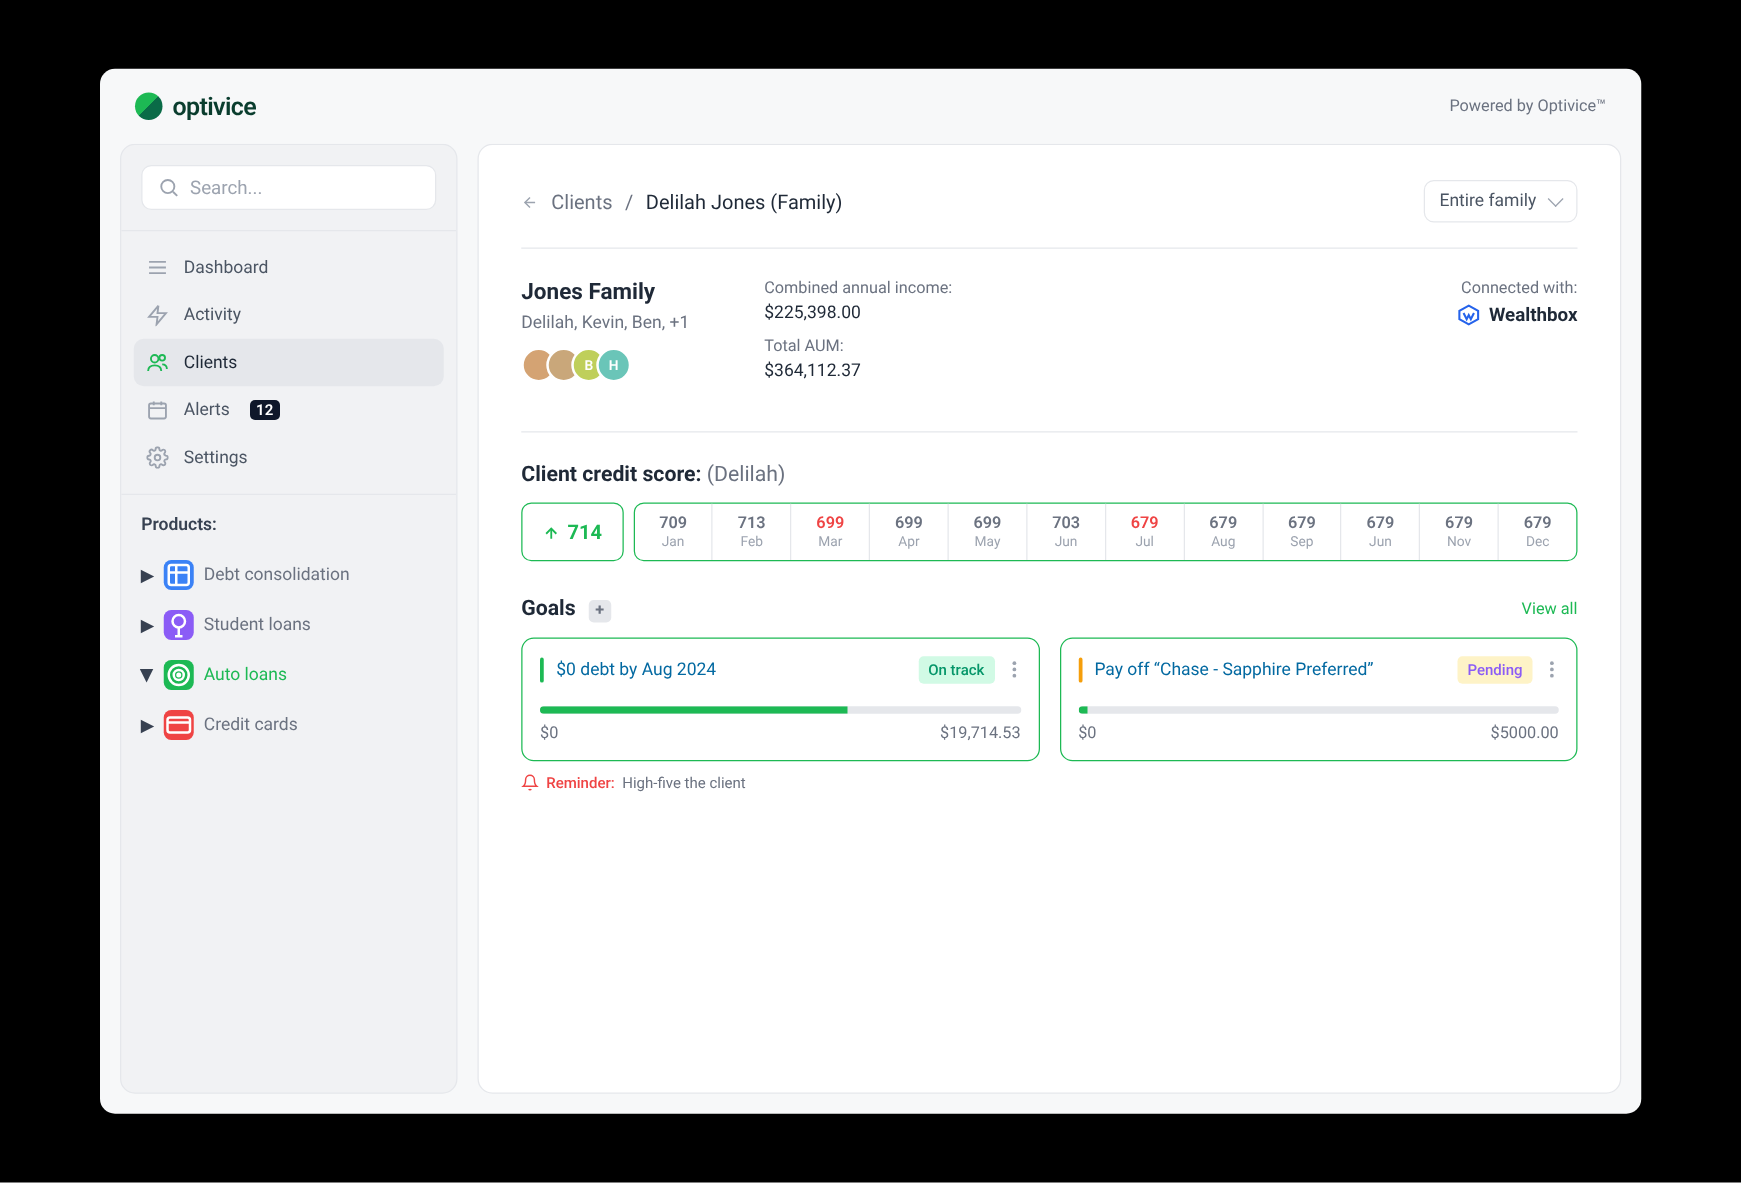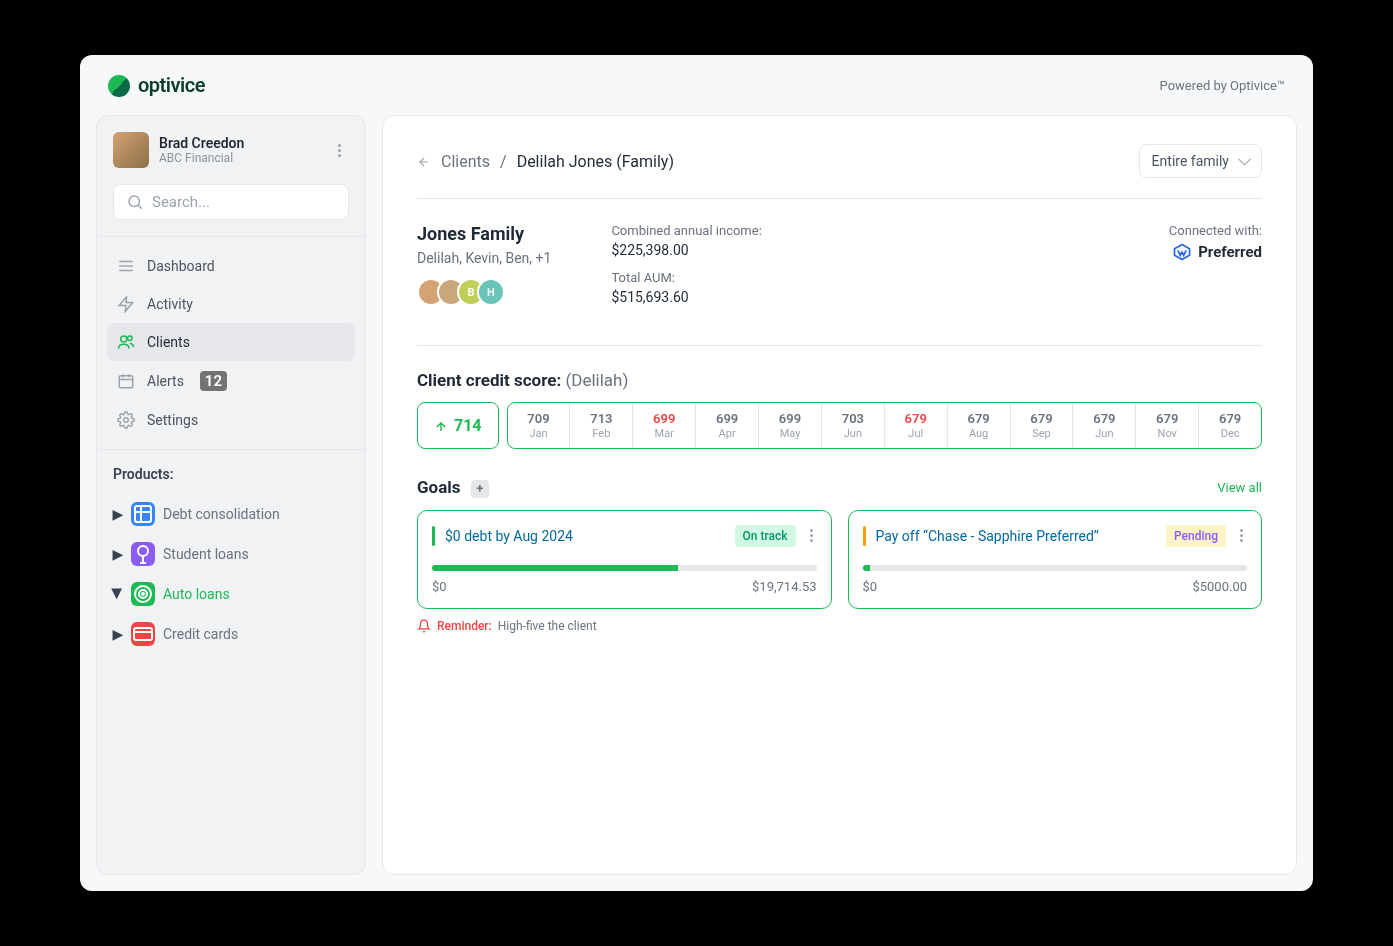--- a/index.html
+++ b/index.html
@@ -1,40 +1,40 @@
 <!DOCTYPE html>
 <html><head>
 <meta charset="utf-8">
 <style>
 *{box-sizing:border-box;margin:0;padding:0;font-family:-apple-system,BlinkMacSystemFont,"Segoe UI",Roboto,sans-serif}
 body{background:#000;display:flex;align-items:center;justify-content:center;height:946px;width:1393px}
 .frame{width:1233px;height:836px;background:#F7F8F9;border-radius:12px;overflow:hidden;display:flex;flex-direction:column}
 .topbar{display:flex;align-items:center;justify-content:space-between;padding:18px 28px}
-.logo{display:flex;align-items:flex-end;gap:8px}
+.logo{display:flex;align-items:center;gap:8px}
 .logo-mark{width:22px;height:22px;border-radius:50%;background:linear-gradient(135deg,#1DB954 50%,#0A6B47 50%)}
 .logo-text{font-size:20px;font-weight:600;color:#0A3D2E;letter-spacing:-.5px}
 .powered{font-size:13px;color:#6B7280}
 .body{flex:1;display:flex;gap:16px;padding:0 16px 16px;overflow:hidden}
 .sidebar{width:270px;background:#F1F2F4;border:1px solid #E5E7EB;border-radius:12px;overflow:hidden;display:flex;flex-direction:column}
 .sb-top{padding:16px;border-bottom:1px solid #E5E7EB}
 .user-row{display:flex;align-items:center;gap:10px;margin-bottom:16px}
 .avatar{width:36px;height:36px;border-radius:6px;background:linear-gradient(135deg,#D4A373,#8B6F47);flex-shrink:0}
 .user-name{font-size:14px;font-weight:600;color:#1F2937}
 .user-org{font-size:12px;color:#8B949E}
 .kebab{margin-left:auto;display:flex;flex-direction:column;gap:2px;padding:8px;cursor:pointer}
 .kebab .d{width:3px;height:3px;border-radius:50%;background:#9CA3AF}
 .search{display:flex;align-items:center;gap:8px;background:#fff;border:1px solid #E5E7EB;border-radius:8px;padding:8px 12px}
 .search input{border:none;outline:none;font-size:15px;width:100%;color:#3b82f6}
 .search input::placeholder{color:#9CA3AF}
 .nav{padding:10px}
 .nav-item{display:flex;align-items:center;gap:12px;padding:10px 10px;border-radius:8px;font-size:14px;color:#4B5563;cursor:pointer}
 .nav-item.active{background:#E5E7EB;color:#1F2937}
 .nav-item.active .ic{color:#1DB954}
 .ic{width:18px;height:18px;color:#9CA3AF;flex-shrink:0;display:flex;align-items:center;justify-content:center}
-.badge{background:#737373;color:#fff;font-size:15px;font-weight:600;border-radius:4px;padding:1px 5px;margin-left:4px}
+.badge{background:#0f172a;color:#fff;font-size:12px;font-weight:600;border-radius:4px;padding:1px 5px;margin-left:4px}
 .products{padding:16px 10px;border-top:1px solid #E5E7EB;flex:1;overflow:hidden}
 .products-title{font-size:14px;font-weight:600;color:#374151;margin-bottom:12px;padding-left:6px}
 .prod-item{display:flex;align-items:center;gap:8px;padding:8px 6px;font-size:14px;color:#6B7280;cursor:pointer}
 .prod-item.exp{color:#1DB954}
 .caret{width:10px;display:flex;justify-content:center;color:#374151}
 .prod-icon{width:24px;height:24px;border-radius:6px;display:flex;align-items:center;justify-content:center;color:#fff;font-size:12px}
 .sub{padding-left:40px}
 .sub-item{padding:8px 10px;font-size:13px;color:#6B7280;border-radius:6px;cursor:pointer;margin:4px 0}
 .sub-item.active{background:#E5E7EB;color:#1F2937}
 .main{flex:1;background:#fff;border-radius:12px;border:1px solid #E5E7EB;padding:28px 34px;overflow-y:auto}
@@ -92,32 +92,20 @@
   <div class="topbar">
     <div class="logo">
       <div class="logo-mark"></div>
       <div class="logo-text">optivice</div>
     </div>
     <div class="powered">Powered by Optivice™</div>
   </div>
   <div class="body">
     <div class="sidebar">
       <div class="sb-top">
-        <div class="user-row">
-          <div class="avatar"></div>
-          <div>
-            <div class="user-name">Brad Creedon</div>
-            <div class="user-org">ABC Financial</div>
-          </div>
-          <div class="kebab">
-              <div class="d"></div>
-              <div class="d"></div>
-              <div class="d"></div>
-            </div>
-        </div>
         <div class="search">
           <span class="ic">
               <svg viewBox="0 0 24 24" fill="none" stroke="currentColor" stroke-width="2">
                 <circle cx="11" cy="11" r="7"></circle>
                 <line x1="21" y1="21" x2="16.5" y2="16.5"></line>
               </svg>
             </span>
           <input placeholder="Search..." style="">
         </div>
       </div>
@@ -244,30 +232,30 @@
             <div class="av" style="background:#D4A373"></div>
             <div class="av" style="background:#C9A77A"></div>
             <div class="av" style="background:#BFCF5A">B</div>
             <div class="av" style="background:#6AC5B8">H</div>
           </div>
         </div>
         <div>
           <div class="stat-label">Combined annual income:</div>
           <div class="stat-val">$225,398.00</div>
           <div class="stat-label">Total AUM:</div>
-          <div class="stat-val">$515,693.60</div>
+          <div class="stat-val">$364,112.37</div>
         </div>
         <div class="connected">
           <div class="conn-label">Connected with:</div>
           <div class="wb">
             <span class="wb-ic"><svg viewBox="0 0 24 24" fill="none" stroke="#2563EB" stroke-width="2">
                   <polygon points="12 3 21 8 21 16 12 21 3 16 3 8 12 3"></polygon>
                   <path d="M7 10l3 6 2-4 2 4 3-6"></path>
                 </svg></span>
-            <span>Preferred</span>
+            <span>Wealthbox</span>
           </div>
         </div>
       </div>
 
       <div class="section-title">
         <span>Client credit score:</span>
         <span class="sub-t">(Delilah)</span>
       </div>
       <div class="score-row">
         <div class="score-cur">

